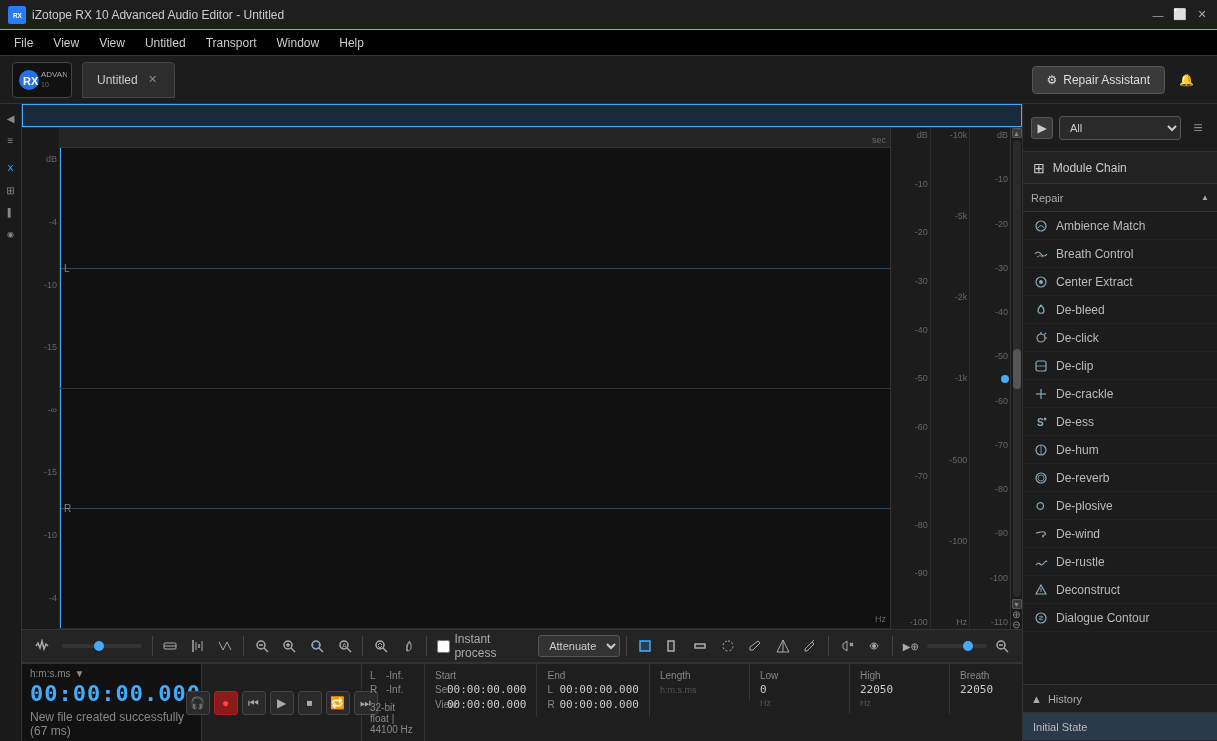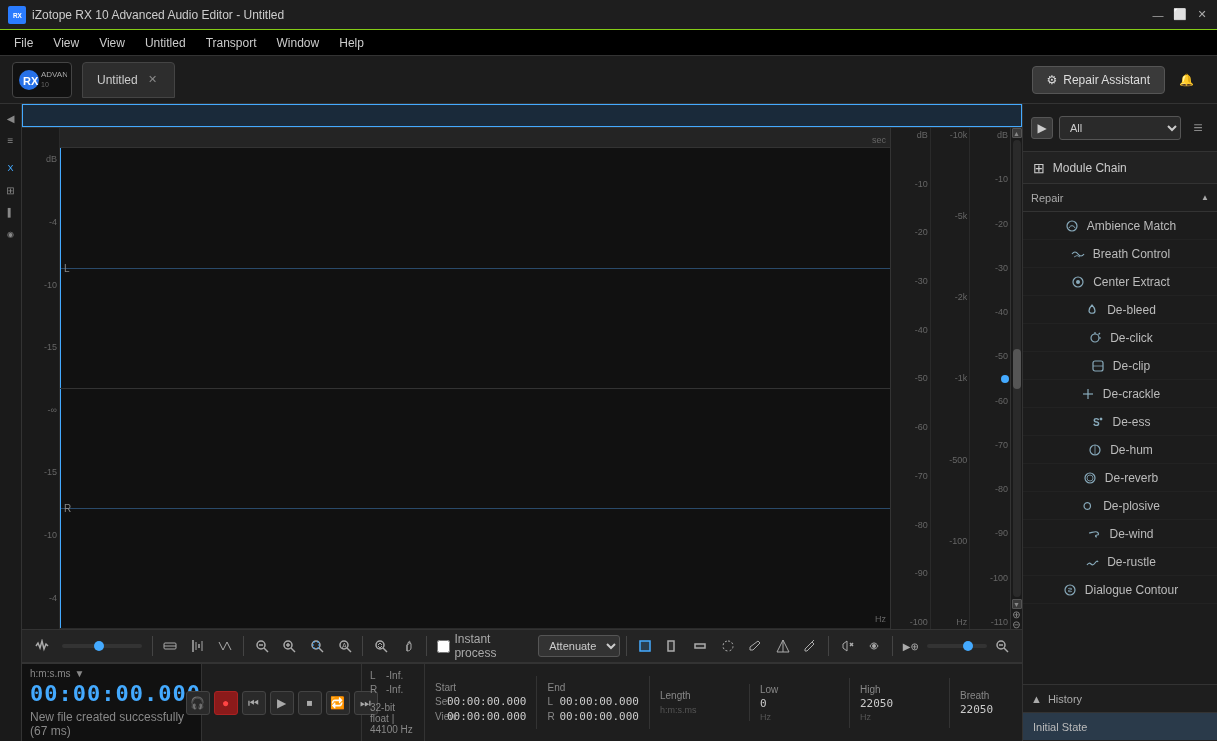--- a/index.html
+++ b/index.html
@@ -430,21 +430,21 @@
     }
     .meter-value {
       width: 30px;
       text-align: left;
     }
     .sample-rate { font-size: 10px; color: #888; margin-top: 4px; }
 
     #position-info {
       flex: 1;
       display: flex;
-      align-items: center;
+      align-items: flex-start;
     }
     .pos-group {
       border-right: 1px solid #333;
       padding: 6px 10px;
       display: flex;
       flex-direction: column;
       justify-content: space-between;
       min-width: 100px;
     }
     .pos-label {
@@ -571,21 +571,20 @@
     .repair-item {
       height: 28px;
       display: flex;
       align-items: center;
       padding: 0 10px;
       gap: 7px;
       cursor: pointer;
       font-size: 12px;
       color: #bbb;
       border-bottom: 1px solid #222;
-      justify-content: center;
     }
     .repair-item .item-icon {
       width: 16px;
       height: 16px;
       display: flex;
       align-items: center;
       justify-content: center;
       color: #8ab;
       font-size: 11px;
       flex-shrink: 0;
@@ -1319,20 +1318,29 @@
           <span class="item-icon">
             <svg width="14" height="14" viewBox="0 0 14 14">
                 <path d="M2,10 Q4,7 6,9 Q8,11 10,8 Q12,5 13,7" stroke="#8ab" stroke-width="1.2" fill="none"></path>
               </svg>
           </span>
           <span>De-rustle</span>
         </div>
         <div class="repair-item">
           <span class="item-icon">
             <svg width="14" height="14" viewBox="0 0 14 14">
+                <polygon points="7,2 12,11 2,11" stroke="#8ab" stroke-width="1.2" fill="none"></polygon>
+                <line x1="7" y1="5" x2="7" y2="9" stroke="#8ab" stroke-width="1"></line>
+              </svg>
+          </span>
+          <span>Deconstruct</span>
+        </div>
+        <div class="repair-item">
+          <span class="item-icon">
+            <svg width="14" height="14" viewBox="0 0 14 14">
                 <circle cx="7" cy="7" r="5" stroke="#8ab" stroke-width="1.2" fill="none"></circle>
                 <path d="M5,6 C5,5 9,5 9,6 C9,7 5,7 5,8 C5,9 9,9 9,8" stroke="#8ab" stroke-width="0.8" fill="none"></path>
               </svg>
           </span>
           <span>Dialogue Contour</span>
         </div>
       </div>
 
       <div id="history-panel">
         <div class="history-header">

